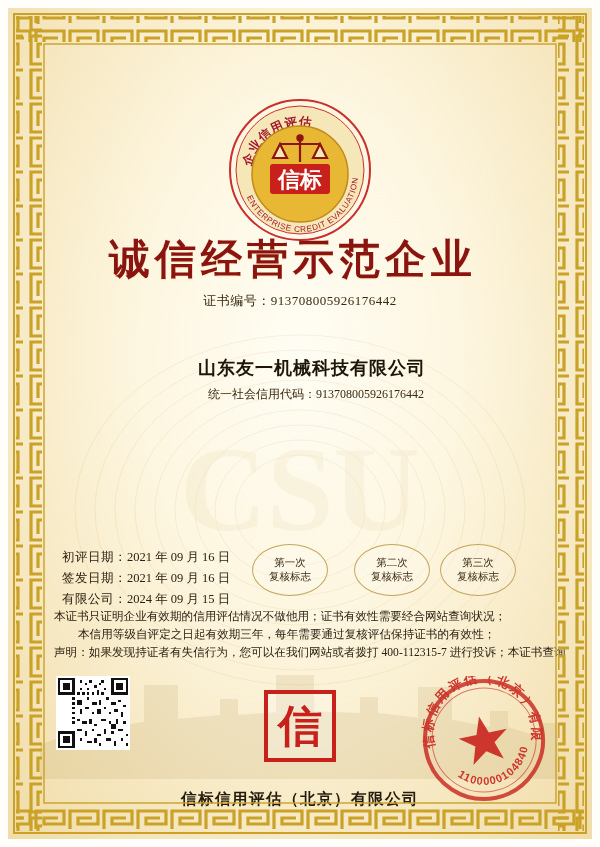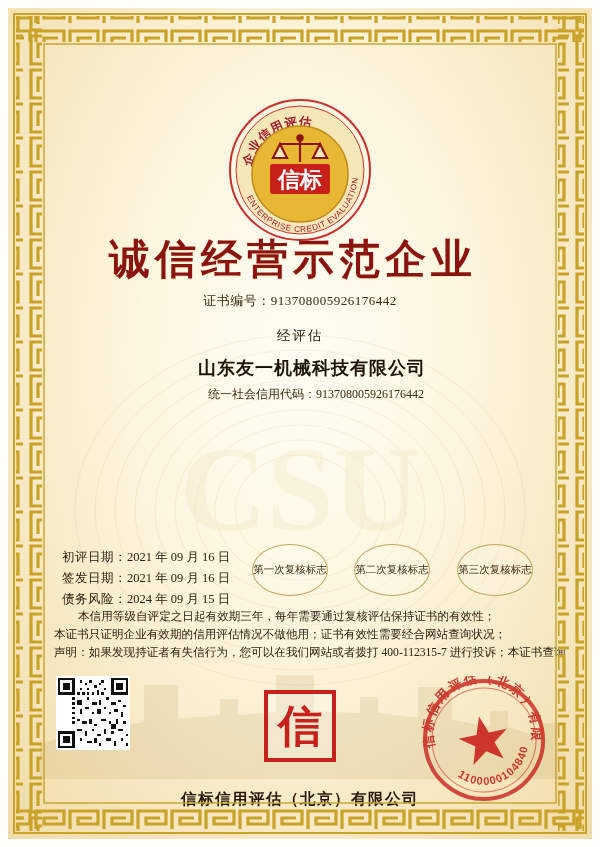--- a/index.html
+++ b/index.html
@@ -193,29 +193,29 @@
     position: absolute;
     top: 0;
     width: 74px;
     height: 50px;
     border: 1px solid #c6a55a;
     border-radius: 50%;
     font-size: 10.5px;
     line-height: 14px;
     color: #3a2a12;
     display: flex;
-    flex-direction: row;
+    flex-direction: column;
     align-items: center;
     justify-content: center;
     background: rgba(255,253,244,.25);
     text-align: center;
   }
   .rc0 { left: 0; }
   .rc1 { left: 102px; }
-  .rc2 { left: 205px; }
+  .rc2 { left: 188px; }
 
   
   .legal {
     position: absolute;
     left: 54px;
     right: 46px;
     top: 608px;
     font-size: 11.6px;
     line-height: 18px;
     color: #2b2112;
@@ -370,61 +370,60 @@
         <textPath href="#arcBottom" startOffset="13%">ENTERPRISE CREDIT EVALUATION</textPath>
       </text>
     </svg>
 
     <div class="cert-title">诚信经营示范企业</div>
 
     <div class="cert-no">
       <span>证书编号：</span><span>9137080059261764​42</span>
     </div>
 
-    <div class="appraised">经评估</div>
 
     <div class="company">山东友一机械科技有限公司</div>
 
     <div class="usci">
       <span>统一社会信用代码：</span><span>91370800592617644​2</span>
     </div>
 
 
 
 
     <div class="dates">
       <div class="row">
         <span class="lbl">初评日期：</span><span>2021 年 09 月 16 日</span>
       </div>
       <div class="row">
         <span class="lbl">签发日期：</span><span>2021 年 09 月 16 日</span>
       </div>
       <div class="row">
-        <span class="lbl">债务风险：</span><span>2024 年 09 月 15 日</span>
+        <span class="lbl">有限公司：</span><span>2024 年 09 月 15 日</span>
       </div>
     </div>
 
     <div class="reviews">
       <div class="review-circle rc0">
         <span>第一次</span>
         <span>复核标志</span>
       </div>
       <div class="review-circle rc1">
         <span>第二次</span>
         <span>复核标志</span>
       </div>
       <div class="review-circle rc2">
         <span>第三次</span>
         <span>复核标志</span>
       </div>
     </div>
 
     <div class="legal">
+      <div class="ln">本证书只证明企业有效期的信用评估情况不做他用；证书有效性需要经合网站查询状况；</div>
       <div class="ln indent">本信用等级自评定之日起有效期三年，每年需要通过复核评估保持证书的有效性；</div>
-      <div class="ln">本证书只证明企业有效期的信用评估情况不做他用；证书有效性需要经合网站查询状况；</div>
       <div class="ln">声明：如果发现持证者有失信行为，您可以在我们网站或者拨打 400-112315-7 进行投诉；本证书查询</div>
     </div>
 
     <svg class="qr" viewBox="0 0 29 29" shape-rendering="crispEdges">
       <rect width="29" height="29" fill="#ffffff"></rect>
       <g fill="#111111">
 
         <rect x="0" y="0" width="7" height="1"></rect>
           <rect x="0" y="6" width="7" height="1"></rect>
         <rect x="0" y="0" width="1" height="7"></rect>

